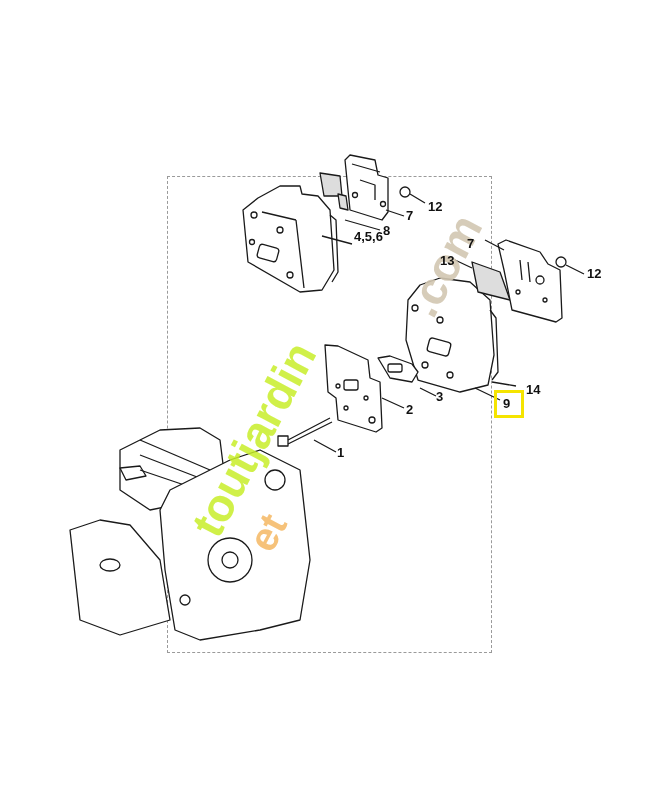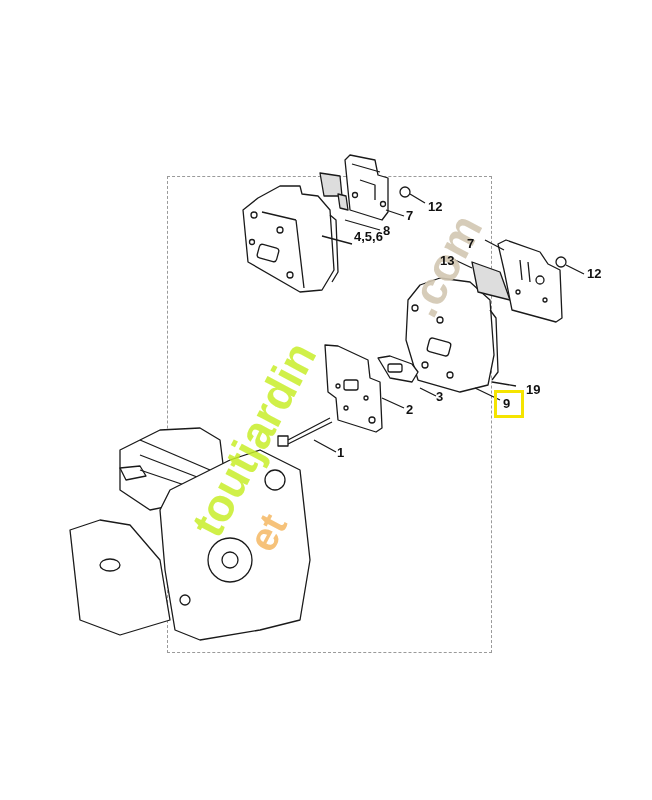--- a/index.html
+++ b/index.html
@@ -105,20 +105,20 @@
   <div style="position:absolute;left:250px;top:510px;transform:rotate(-62deg);font:bold 40px 'Liberation Sans',sans-serif;color:#f4b45a;opacity:.8;">et</div>
   <div style="position:absolute;left:395px;top:300px;transform:rotate(-62deg);transform-origin:left top;font:bold 46px 'Liberation Sans',sans-serif;color:#d2c7b2;opacity:.9;">.com</div>
 
   <span class="callout" style="left:337px;top:446px">1</span>
   <span class="callout" style="left:406px;top:403px">2</span>
   <span class="callout" style="left:436px;top:390px">3</span>
   <span class="callout" style="left:354px;top:230px">4,5,6</span>
   <span class="callout" style="left:406px;top:209px">7</span>
   <span class="callout" style="left:383px;top:224px">8</span>
   <span class="callout" style="left:503px;top:397px">9</span>
-  <span class="callout" style="left:526px;top:383px">19</span>
+  <span class="callout" style="left:526px;top:383px">14</span>
   <span class="callout" style="left:467px;top:237px">7</span>
   <span class="callout" style="left:428px;top:200px">12</span>
   <span class="callout" style="left:587px;top:267px">12</span>
   <span class="callout" style="left:440px;top:254px">13</span>
 
   <div class="hl"></div>
 </div>
 
 </body></html>

